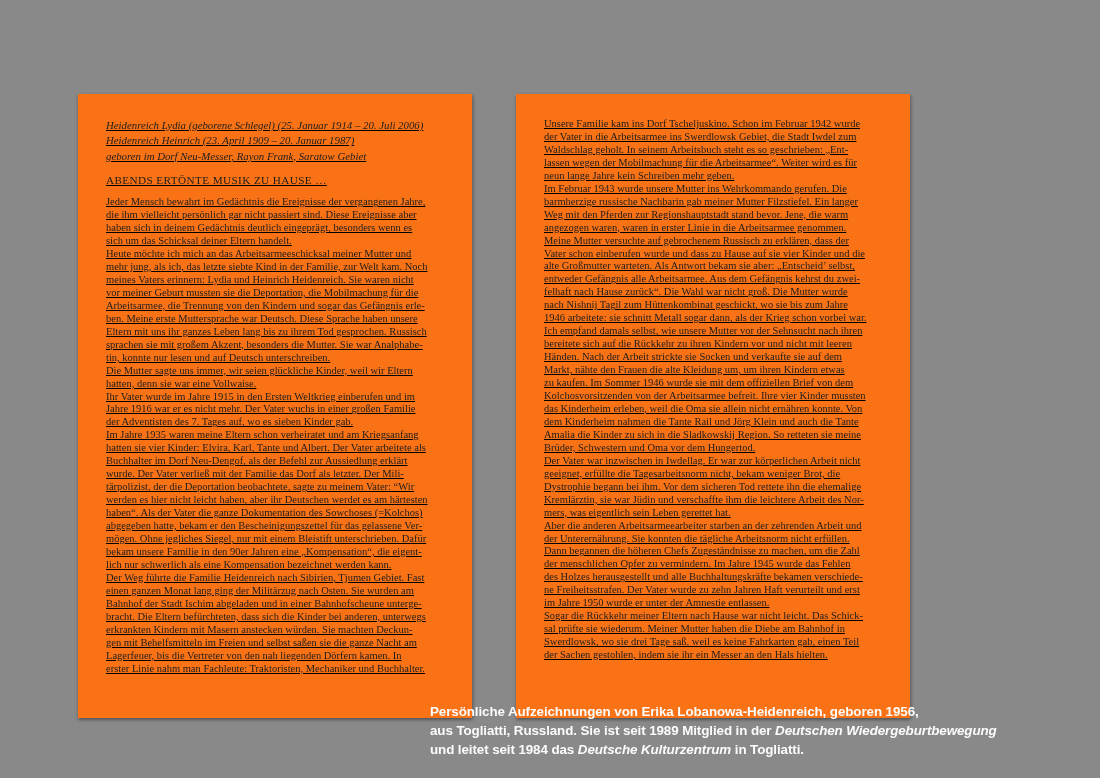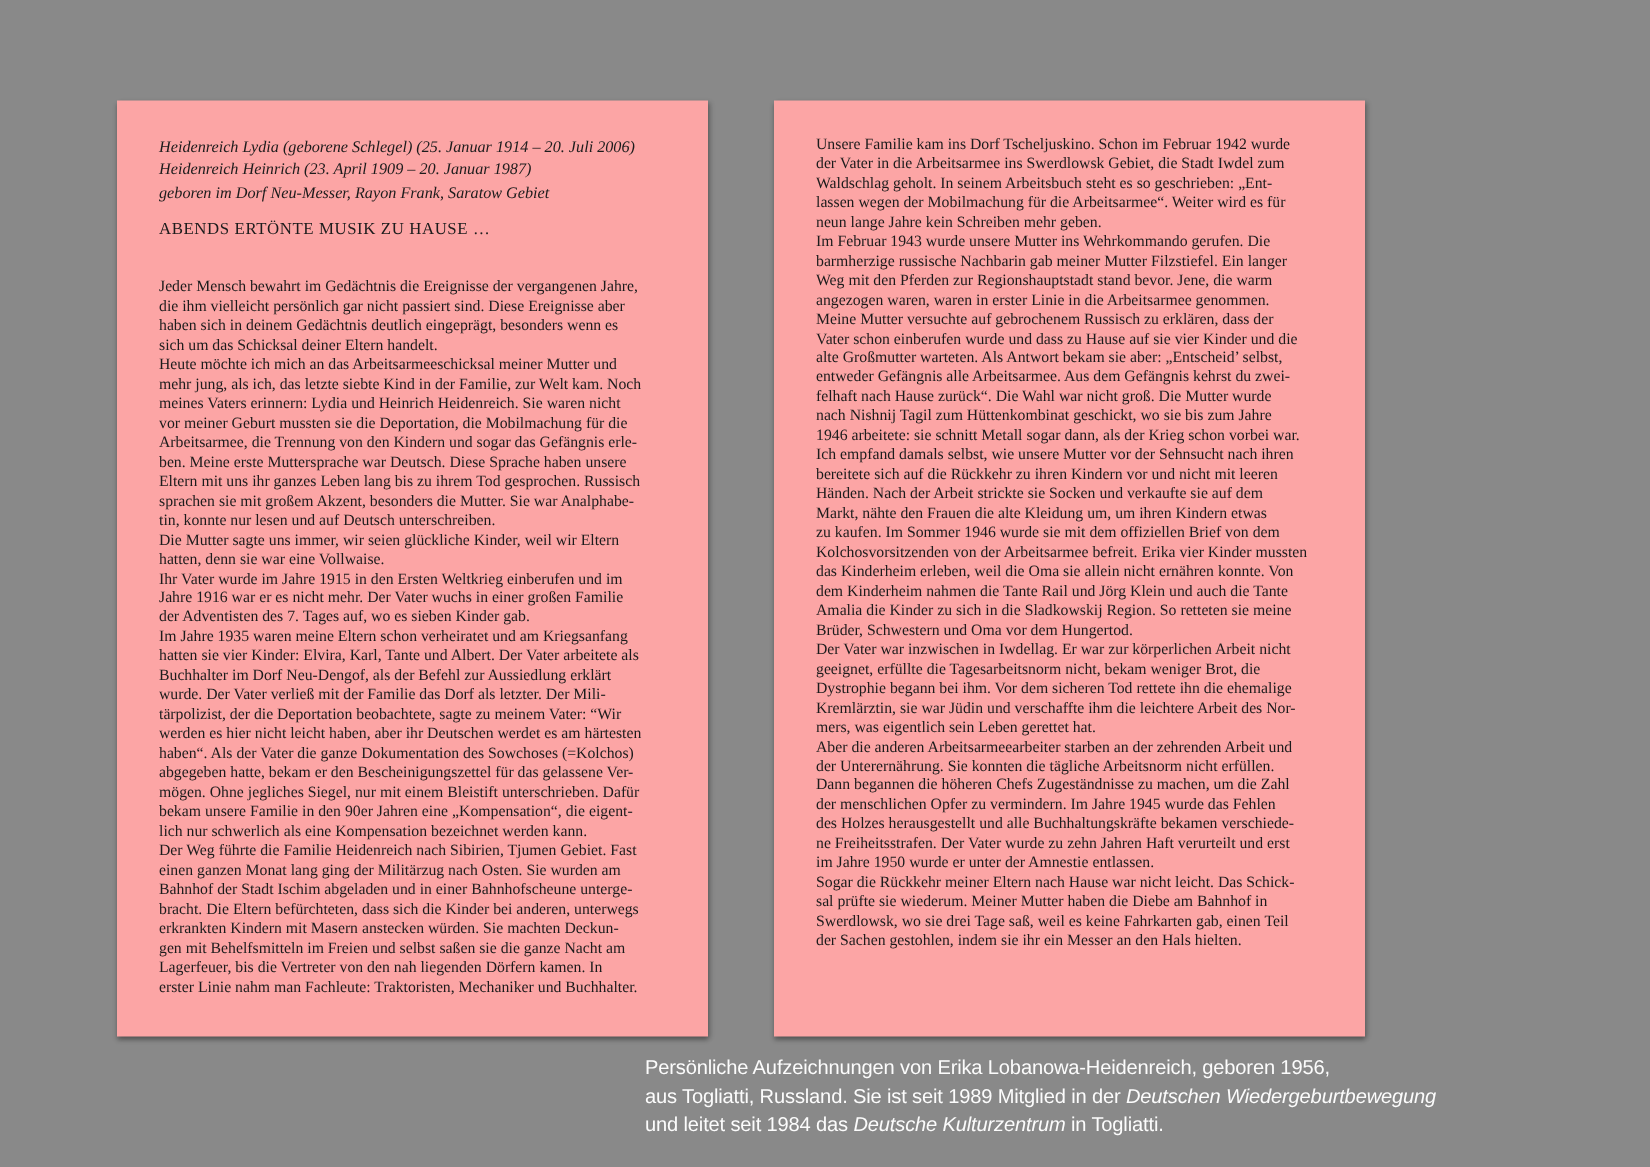--- a/index.html
+++ b/index.html
@@ -4,52 +4,53 @@
 <style>
   html, body { margin:0; padding:0; }
   body {
     width:1100px; height:778px;
     background:#898989;
     position:relative;
     overflow:hidden;
     font-family:"Liberation Serif", serif;
   }
   .page {
-    position:absolute; top:67px;
+    position:absolute; top:94px;
     width:394px; height:624px;
-    background:#fca5a5;
+    background:#f97316;
     box-shadow:0 2px 3px rgba(0,0,0,0.30), 2px 1px 3px rgba(0,0,0,0.15);
     overflow:hidden;
+    text-decoration:underline;
   }
   .page-left  { left:78px; }
   .page-right { left:516px; }
   .page-inner {
     padding:24px 26px 0 28px;
     color:#1c1c1c;
   }
   .hdr-block { margin-bottom:10px; }
   .hdr-line {
     font-style:italic;
     font-size:10.8px; line-height:15.4px;
     white-space:nowrap;
   }
   .doc-title {
     font-size:11.2px; letter-spacing:0.4px;
-    height:13px; margin-bottom:26px;
+    height:13px; margin-bottom:9px;
     white-space:nowrap;
   }
   .body-line {
     font-size:10.5px; line-height:12.95px;
     white-space:nowrap;
   }
   .caption {
     position:absolute; left:430px; top:703px;
     width:600px;
     font-family:"Liberation Sans", sans-serif;
-    font-weight:normal;
+    font-weight:bold;
     font-size:13.4px; line-height:18.8px;
     color:#fcfcfc;
     letter-spacing:-0.1px;
   }
   .caption .it { font-style:italic; }
 </style>
 </head>
 <body>
 
 <div class="page page-left">
@@ -122,21 +123,21 @@
         <div class="body-line">alte Großmutter warteten. Als Antwort bekam sie aber: „Entscheid’ selbst,</div>
         <div class="body-line">entweder Gefängnis alle Arbeitsarmee. Aus dem Gefängnis kehrst du zwei-</div>
         <div class="body-line">felhaft nach Hause zurück“. Die Wahl war nicht groß. Die Mutter wurde</div>
         <div class="body-line">nach Nishnij Tagil zum Hüttenkombinat geschickt, wo sie bis zum Jahre</div>
         <div class="body-line">1946 arbeitete: sie schnitt Metall sogar dann, als der Krieg schon vorbei war.</div>
         <div class="body-line">Ich empfand damals selbst, wie unsere Mutter vor der Sehnsucht nach ihren</div>
         <div class="body-line">bereitete sich auf die Rückkehr zu ihren Kindern vor und nicht mit leeren</div>
         <div class="body-line">Händen. Nach der Arbeit strickte sie Socken und verkaufte sie auf dem</div>
         <div class="body-line">Markt, nähte den Frauen die alte Kleidung um, um ihren Kindern etwas</div>
         <div class="body-line">zu kaufen. Im Sommer 1946 wurde sie mit dem offiziellen Brief von dem</div>
-        <div class="body-line">Kolchosvorsitzenden von der Arbeitsarmee befreit. Erika vier Kinder mussten</div>
+        <div class="body-line">Kolchosvorsitzenden von der Arbeitsarmee befreit. Ihre vier Kinder mussten</div>
         <div class="body-line">das Kinderheim erleben, weil die Oma sie allein nicht ernähren konnte. Von</div>
         <div class="body-line">dem Kinderheim nahmen die Tante Rail und Jörg Klein und auch die Tante</div>
         <div class="body-line">Amalia die Kinder zu sich in die Sladkowskij Region. So retteten sie meine</div>
         <div class="body-line">Brüder, Schwestern und Oma vor dem Hungertod.</div>
         <div class="body-line">Der Vater war inzwischen in Iwdellag. Er war zur körperlichen Arbeit nicht</div>
         <div class="body-line">geeignet, erfüllte die Tagesarbeitsnorm nicht, bekam weniger Brot, die</div>
         <div class="body-line">Dystrophie begann bei ihm. Vor dem sicheren Tod rettete ihn die ehemalige</div>
         <div class="body-line">Kremlärztin, sie war Jüdin und verschaffte ihm die leichtere Arbeit des Nor-</div>
         <div class="body-line">mers, was eigentlich sein Leben gerettet hat.</div>
         <div class="body-line">Aber die anderen Arbeitsarmeearbeiter starben an der zehrenden Arbeit und</div>

